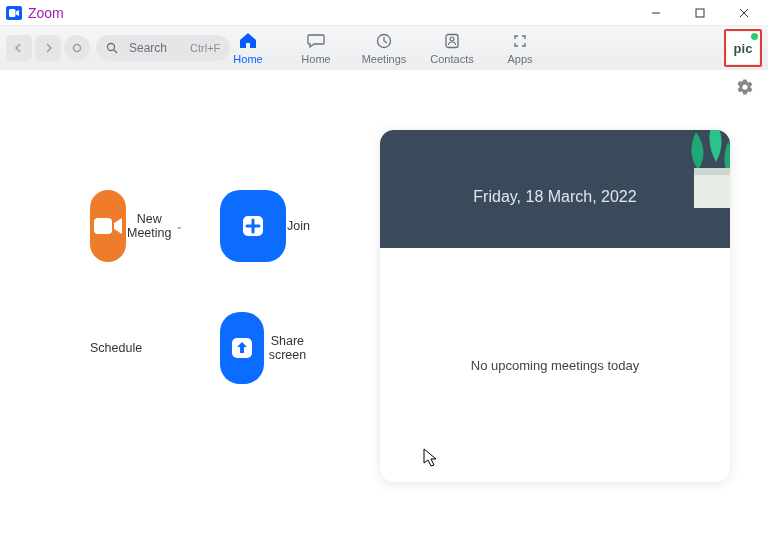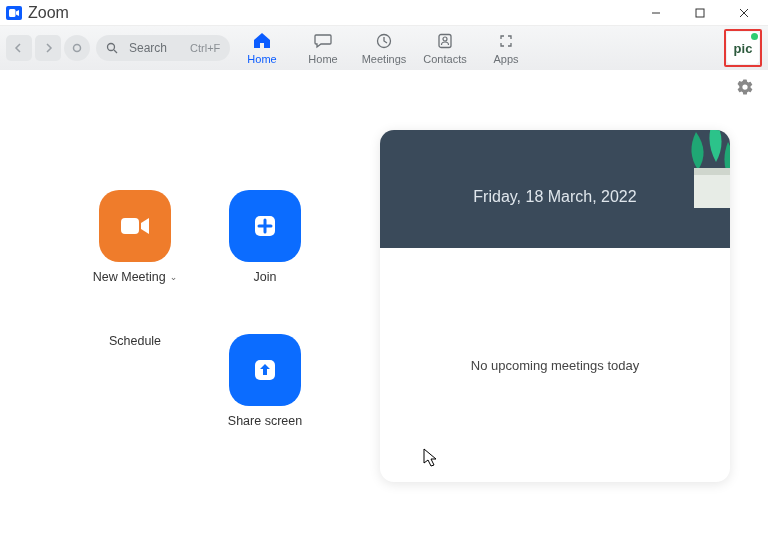--- a/index.html
+++ b/index.html
@@ -2,54 +2,54 @@
 <html><head>
 <meta charset="utf-8">
 <style>
   * { box-sizing: border-box; margin: 0; padding: 0; font-family: -apple-system, "Segoe UI", Arial, sans-serif; }
   body { width: 768px; height: 552px; background: #fff; overflow: hidden; position: relative; }
 
   
   .titlebar { height: 26px; background: #fff; display: flex; align-items: center; padding: 0 2px 0 6px; border-bottom: 1px solid #eee; }
   .titlebar .logo { width: 16px; height: 14px; background: #0b5cff; border-radius: 2px; display: flex; align-items: center; justify-content: center; margin-right: 6px; }
   .titlebar .logo svg { width: 10px; height: 8px; }
-  .titlebar .title { font-size: 16px; color: #404040; }
+  .titlebar .title { font-size: 14px; color: #a21caf; }
   .winctrls { margin-left: auto; display: flex; }
   .winbtn { width: 44px; height: 26px; display: flex; align-items: center; justify-content: center; }
   .winbtn svg { width: 10px; height: 10px; }
 
   
   .toolbar { height: 44px; background: linear-gradient(#f5f6f7,#ecedef); display: flex; align-items: center; padding: 0 6px; position: relative; }
   .histgrp { display: flex; gap: 3px; margin-right: 6px; }
   .histbtn { width: 26px; height: 26px; background: #e4e6e8; border-radius: 5px; display: flex; align-items: center; justify-content: center; }
   .histbtn.rnd { border-radius: 50%; }
   .histbtn svg { width: 10px; height: 10px; stroke: #9aa0a6; }
 
   .searchpill { display: flex; align-items: center; background: #e4e6e8; height: 26px; border-radius: 13px; padding: 0 10px; gap: 11px; color: #6b7075; font-size: 12px; }
   .searchpill .shortcut { color: #8a8f94; font-size: 11px; margin-left: 12px; }
 
-  .navtabs { position: absolute; left: 50%; transform: translateX(-50%); display: flex; gap: 13px; align-items: flex-start; }
+  .navtabs { position: absolute; left: 50%; transform: translateX(-50%); display: flex; gap: 20px; align-items: flex-start; }
   .navtab { display: flex; flex-direction: column; align-items: center; color: #6b7075; font-size: 11px; cursor: pointer; width: 48px; }
   .navtab.active { color: #0b5cff; }
   .navtab .ticon { height: 18px; display: flex; align-items: center; justify-content: center; margin-bottom: 3px; }
 
   .avatarwrap { margin-left: auto; position: relative; padding: 3px; }
   .avatarbox { width: 32px; height: 32px; background: #fff; border-radius: 4px; display: flex; align-items: center; justify-content: center; font-weight: 700; color: #2d5a3d; font-size: 13px; position: relative; }
   .status-dot { position: absolute; top: 1px; right: 1px; width: 7px; height: 7px; background: #2ecc71; border-radius: 50%; }
   .avatar-highlight { position: absolute; inset: 0; border: 2px solid #e53935; border-radius: 2px; pointer-events: none; }
 
   .gear-row { position: absolute; top: 78px; right: 14px; }
   .gearbtn { color: #888; cursor: pointer; }
   .gearbtn svg { width: 18px; height: 18px; }
 
   
   .main { position: absolute; top: 70px; left: 0; right: 0; bottom: 0; display: flex; }
   .left { width: 380px; padding-top: 120px; padding-left: 90px; }
   .actions { display: grid; grid-template-columns: 90px 90px; column-gap: 40px; row-gap: 50px; }
-  .action { display: flex; flex-direction: column; align-items: center; gap: 8px; text-align: center; }
+  .action { display: flex; flex-direction: row; align-items: center; gap: 1px; text-align: center; }
   .tile { width: 72px; height: 72px; border-radius: 20px; display: flex; align-items: center; justify-content: center; }
   .tile.orange { background: #ef7c2b; }
   .tile.blue { background: #0b6cff; }
   .tile svg { width: 36px; height: 36px; }
   .action-label { font-size: 12.5px; color: #333; display: flex; align-items: center; gap: 4px; }
   .action-label .chev { font-size: 9px; color: #666; }
 
   .right { flex: 1; padding: 60px 30px 0 0; }
   .card { width: 350px; height: 352px; border-radius: 14px; background: #fff; box-shadow: 0 2px 12px rgba(0,0,0,0.1); overflow: hidden; display: flex; flex-direction: column; position: relative; }
   .card-hdr { height: 118px; background: #3a4a5a; position: relative; overflow: hidden; display: flex; flex-direction: column; align-items: center; justify-content: center; color: #fff; }

